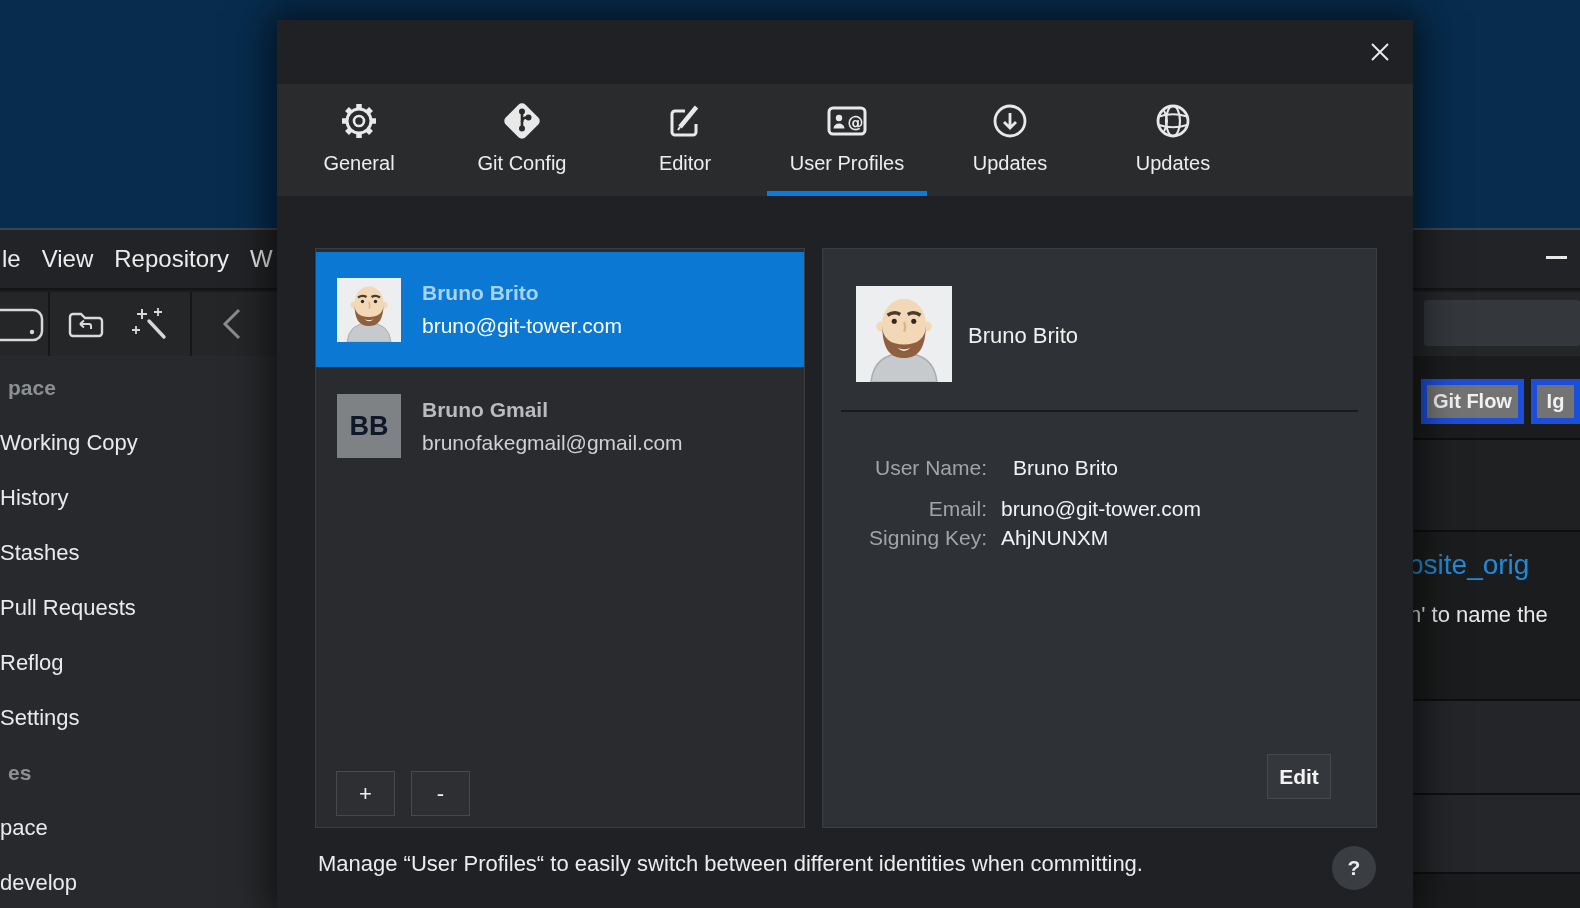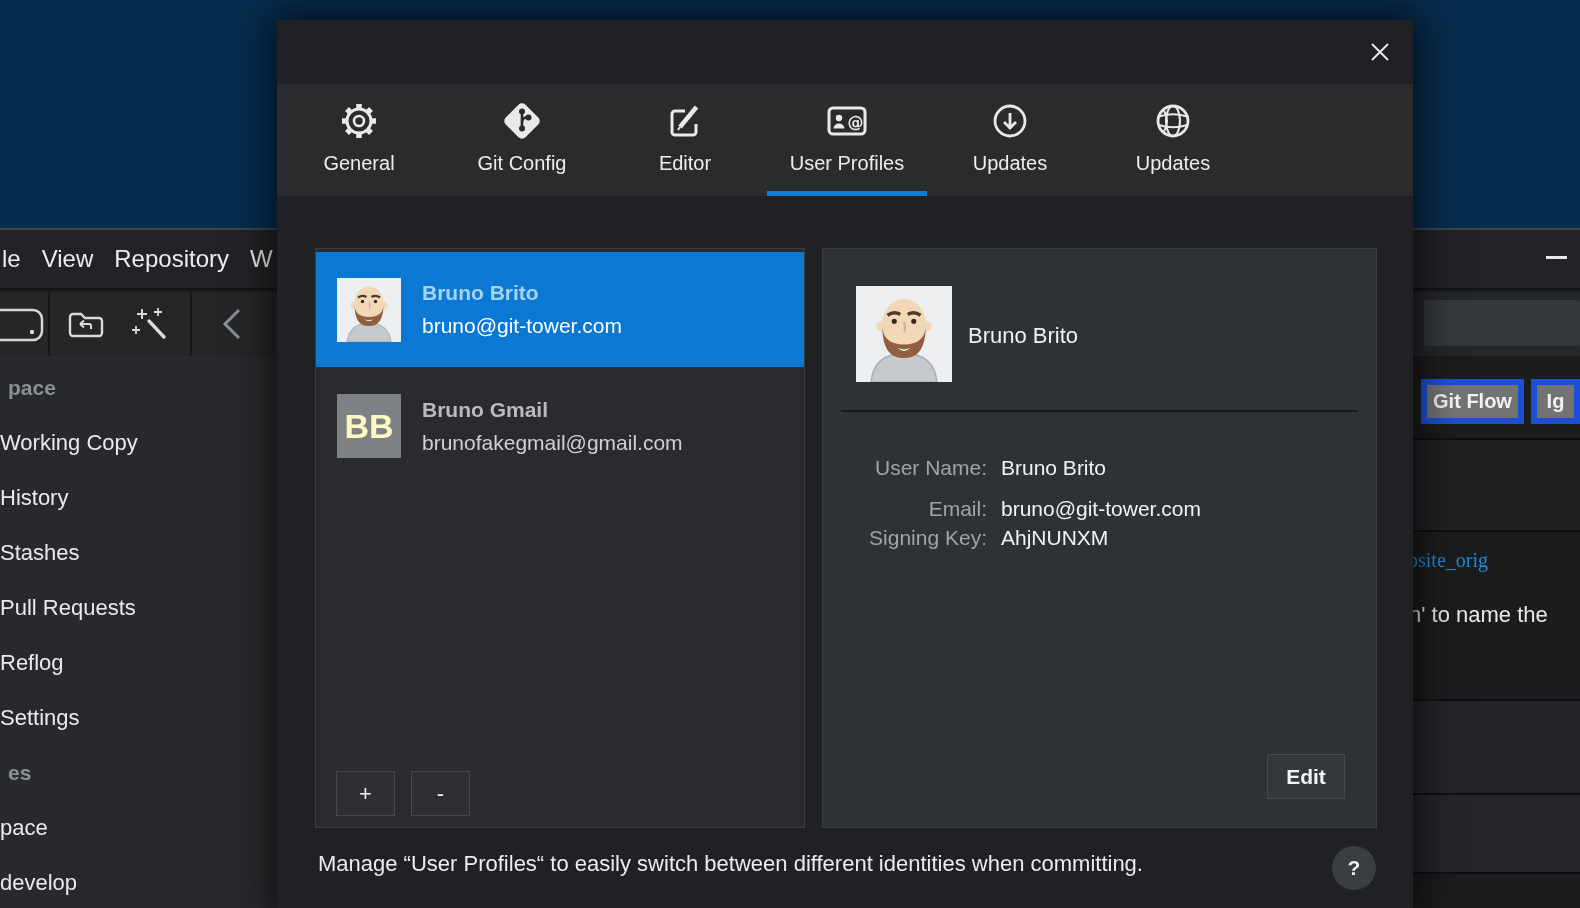--- a/index.html
+++ b/index.html
@@ -25,21 +25,21 @@
   .bg-sidebar{left:0;top:356px;width:277px;height:552px;background:#28292c;}
   .sb-item{position:absolute;left:0;font-size:22px;color:#e9eaeb;line-height:28px;white-space:nowrap;}
   .sb-header{font-weight:bold;font-size:21px;color:#8d9093;margin-left:8px;}
   .bg-right{left:1413px;top:356px;width:167px;height:552px;background:#1b1c1d;}
   .br-row1{position:absolute;left:0;top:84px;width:167px;height:90px;background:#1e2022;}
   .br-row2{position:absolute;left:0;top:344px;width:167px;height:93px;background:#232528;}
   .br-row3{position:absolute;left:0;top:439px;width:167px;height:77px;background:#242629;}
   .br-line{position:absolute;left:0;width:167px;height:2px;background:#0e0f10;}
   .br-btn{position:absolute;top:23px;height:45px;background:#737373;border:6px solid #1d4ed8;
     display:flex;align-items:center;justify-content:center;font-size:20px;font-weight:bold;color:#f1f1f1;box-sizing:border-box;}
-  .br-link{position:absolute;left:1px;top:193px;font-size:20px;color:#1f8bd9;margin-left:-6px;white-space:nowrap;font-family:Liberation Serif, serif;}
+  .br-link{position:absolute;left:1px;top:193px;font-size:28px;color:#1f8bd9;margin-left:-6px;white-space:nowrap;}
   .br-hint{position:absolute;left:-4px;top:246px;font-size:22px;color:#e8e9ea;white-space:nowrap;}
 
   
   .dialog{left:277px;top:20px;width:1136px;height:888px;background:#202124;
     box-shadow:0 0 36px 8px rgba(0,0,0,0.6);}
   .dlg-titlebar{position:absolute;left:0;top:0;width:1136px;height:64px;background:#1f2022;
     display:flex;align-items:center;padding-left:21px;box-sizing:border-box;}
   .dlg-title{font-size:21px;color:#f3f3f3;}
   .dlg-close{position:absolute;left:1090px;top:19px;width:26px;height:26px;display:flex;
     align-items:center;justify-content:center;cursor:default;}
@@ -51,38 +51,38 @@
 
   .panel{position:absolute;top:228px;height:580px;border:1px solid #3a3d41;box-sizing:border-box;}
   .list-panel{left:38px;width:490px;background:#292b2e;}
   .detail-panel{left:545px;width:555px;background:#2e3135;}
 
   .profile-row{display:flex;align-items:center;gap:21px;padding-left:21px;height:115px;box-sizing:border-box;}
   .row-selected{margin-top:3px;background:#0b79d4;}
   .row-plain{margin-top:24px;height:70px;}
   .avatar64{width:64px;height:64px;flex:0 0 64px;overflow:hidden;}
   .initials64{width:64px;height:64px;flex:0 0 64px;background:#7f8285;display:flex;align-items:center;
-    justify-content:center;font-size:34px;font-weight:bold;color:#fef9c3;}
+    justify-content:center;font-size:27px;font-weight:bold;color:#0f172a;}
   .p-name{font-size:21px;font-weight:bold;line-height:24px;}
   .p-email{font-size:21px;margin-top:9px;line-height:24px;}
   .row-selected .p-name{color:#a6d2f3;}
   .row-selected .p-email{color:#ffffff;}
   .row-plain .p-name{color:#b9bbbe;}
   .row-plain .p-email{color:#cfd1d4;}
   .list-actions{position:absolute;left:20px;bottom:11px;display:flex;gap:16px;}
   .sq-btn{width:59px;height:45px;background:#2d2f32;border:1px solid #46494d;box-sizing:border-box;
     display:flex;align-items:center;justify-content:center;font-size:22px;color:#f0f0f0;}
 
   .d-avatar{position:absolute;left:33px;top:37px;width:96px;height:96px;overflow:hidden;}
   .d-name{position:absolute;left:145px;top:74px;font-size:22px;color:#f1f1f1;}
   .d-divider{position:absolute;left:18px;right:18px;top:161px;height:2px;background:#1a1b1d;}
   .d-row{position:absolute;left:22px;width:510px;display:flex;font-size:21px;line-height:25px;}
   .d-label{width:142px;text-align:right;color:#a2a4a7;flex:0 0 142px;}
   .d-value{margin-left:14px;color:#f2f3f4;white-space:nowrap;}
-  .edit-btn{position:absolute;left:444px;top:505px;width:78px;height:45px;background:#34373b;
+  .edit-btn{position:absolute;left:444px;top:505px;width:64px;height:45px;background:#34373b;
     border:1px solid #47494e;box-sizing:border-box;display:flex;align-items:center;justify-content:center;
     font-size:21px;font-weight:bold;color:#f3f3f4;}
 
   .dlg-footer-text{position:absolute;left:41px;top:830px;width:960px;font-size:22px;color:#ececec;line-height:28px;}
   .help-btn{position:absolute;left:1055px;top:826px;width:44px;height:44px;border-radius:50%;background:#3a3d42;
     display:flex;align-items:center;justify-content:center;font-size:21px;font-weight:bold;color:#ececec;}
 
   svg{display:block;}
 </style>
 </head>
@@ -301,21 +301,21 @@
           <path d="M21,19.5 Q25.5,16.5 29.5,19" stroke="#4a3b2c" stroke-width="2.3" fill="none"></path>
           <path d="M34.5,19 Q38.5,16.5 43,19.5" stroke="#4a3b2c" stroke-width="2.3" fill="none"></path>
           <circle cx="25.5" cy="23.5" r="1.7" fill="#33281f"></circle>
             <circle cx="38.5" cy="23.5" r="1.7" fill="#33281f"></circle>
           <path d="M32,24 q1.5,4 0,6.5" stroke="#d8b48e" stroke-width="1.5" fill="none"></path>
         </svg>
       </span>
       <div class="d-name">Bruno Brito</div>
       <div class="d-divider"></div>
 
-      <div class="d-row" style="top:206px;">
+      <div class="d-row" style="top:206px;gap:12px;">
         <span class="d-label">User Name:</span>
         <span class="d-value">Bruno Brito</span>
       </div>
       <div class="d-row" style="top:247px;">
         <span class="d-label">Email:</span>
         <span class="d-value">bruno@git-tower.com</span>
       </div>
       <div class="d-row" style="top:276px;">
         <span class="d-label">Signing Key:</span>
         <span class="d-value">AhjNUNXM</span>

